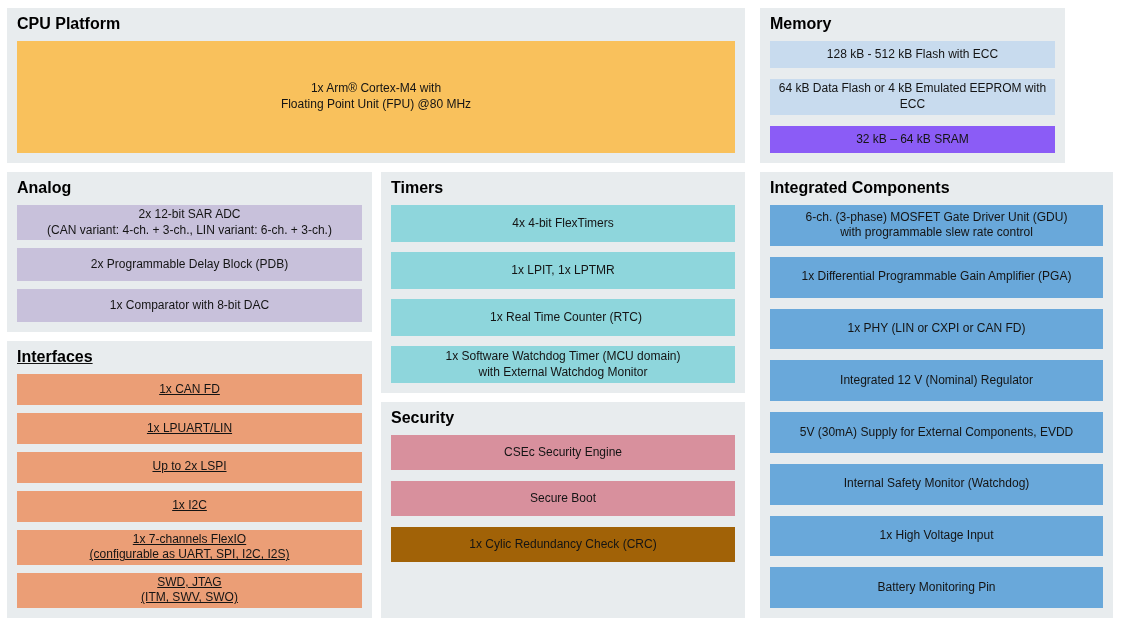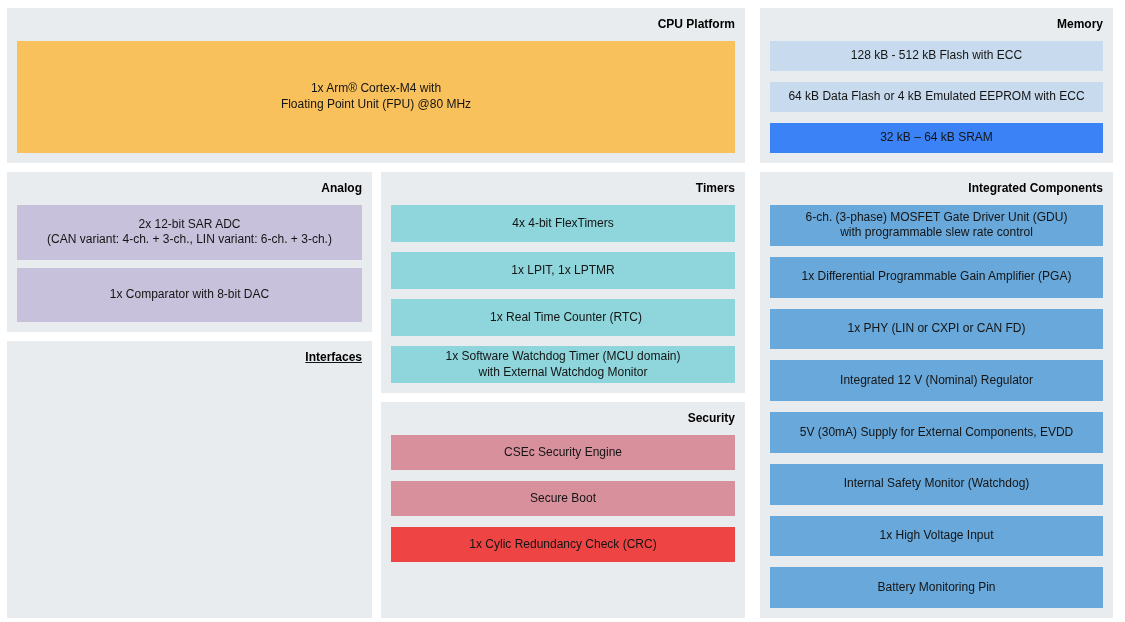--- a/index.html
+++ b/index.html
@@ -23,31 +23,31 @@
   .col-c { width: 353px; }
 
   .panel {
     box-sizing: border-box;
     background: #e8ecee;
     padding: 5px 10px 10px 10px;
     display: flex; flex-direction: column;
     min-height: 0;
   }
   .panel-cpu    { width: 738px; }
-  .panel-memory { width: 353px; }
+  .panel-memory { width: 305px; }
   .panel-analog { height: 160px; flex: 0 0 160px; }
   .panel-interfaces { flex: 1; text-decoration: underline; }
   .panel-timers { height: 221px; flex: 0 0 221px; }
   .panel-security { flex: 1; }
   .panel-integrated { flex: 1; }
 
   .panel-title {
     margin: 0 0 6px 0;
-    font-size: 12px; font-weight: bold;
-    color: #000000; text-align: right;
+    font-size: 16px; font-weight: bold;
+    color: #000000; text-align: left;
     line-height: 22px; flex: 0 0 22px;
   }
   .blocks {
     display: flex; flex-direction: column;
     flex: 1; min-height: 0;
   }
   .blocks .block {
     flex: 1;
     display: flex; align-items: center; justify-content: center;
     text-align: center;
@@ -75,58 +75,69 @@
       <div class="blocks gap-11">
           <div class="block" style="background: rgb(249, 193, 92);">1x Arm® Cortex-M4 with
 Floating Point Unit (FPU) @80 MHz</div>
         </div>
     </section>
     <section class="panel panel-memory" style="background: rgb(232, 236, 238);">
       <h2 class="panel-title" style="color: rgb(0, 0, 0);">Memory</h2>
       <div class="blocks gap-11">
           <div class="block" style="background: rgb(200, 219, 238);">128 kB - 512 kB Flash with ECC</div>
           <div class="block" style="background: rgb(200, 219, 238);">64 kB Data Flash or 4 kB Emulated EEPROM with ECC</div>
-          <div class="block" style="background: #3b82f6;">32 kB – 64 kB SRAM</div>
+          <div class="block" style="background: #8b5cf6;">32 kB – 64 kB SRAM</div>
         </div>
     </section>
   </div>
 
   <div class="bottom-row">
 
     <div class="col col-a">
       <section class="panel panel-analog" style="background: rgb(232, 236, 238);">
         <h2 class="panel-title" style="color: rgb(0, 0, 0);">Analog</h2>
         <div class="blocks gap-8">
             <div class="block" style="background: rgb(200, 193, 219);">2x 12-bit SAR ADC
 (CAN variant: 4-ch. + 3-ch., LIN variant: 6-ch. + 3-ch.)</div>
+            <div class="block" style="background: rgb(200, 193, 219);">2x Programmable Delay Block (PDB)</div>
             <div class="block" style="background: rgb(200, 193, 219);">1x Comparator with 8-bit DAC</div>
           </div>
       </section>
       <section class="panel panel-interfaces" style="background: rgb(232, 236, 238);">
         <h2 class="panel-title" style="color: rgb(0, 0, 0);">Interfaces</h2>
+        <div class="blocks gap-8">
+            <div class="block" style="background: rgb(235, 158, 118);">1x CAN FD</div>
+            <div class="block" style="background: rgb(235, 158, 118);">1x LPUART/LIN</div>
+            <div class="block" style="background: rgb(235, 158, 118);">Up to 2x LSPI</div>
+            <div class="block" style="background: rgb(235, 158, 118);">1x I2C</div>
+            <div class="block" style="background: rgb(235, 158, 118);">1x 7-channels FlexIO
+(configurable as UART, SPI, I2C, I2S)</div>
+            <div class="block" style="background: rgb(235, 158, 118);">SWD, JTAG
+(ITM, SWV, SWO)</div>
+          </div>
       </section>
     </div>
 
     <div class="col col-b">
       <section class="panel panel-timers" style="background: rgb(232, 236, 238);">
         <h2 class="panel-title" style="color: rgb(0, 0, 0);">Timers</h2>
         <div class="blocks gap-10">
             <div class="block" style="background: rgb(142, 214, 220);">4x 4-bit FlexTimers</div>
             <div class="block" style="background: rgb(142, 214, 220);">1x LPIT, 1x LPTMR</div>
             <div class="block" style="background: rgb(142, 214, 220); padding-left: 12px;">1x Real Time Counter (RTC)</div>
             <div class="block" style="background: rgb(142, 214, 220);">1x Software Watchdog Timer (MCU domain)
 with External Watchdog Monitor</div>
           </div>
       </section>
       <section class="panel panel-security" style="background: rgb(232, 236, 238);">
         <h2 class="panel-title" style="color: rgb(0, 0, 0);">Security</h2>
         <div class="blocks gap-11">
             <div class="block" style="background: rgb(216, 144, 157);">CSEc Security Engine</div>
             <div class="block" style="background: rgb(216, 144, 157);">Secure Boot</div>
-            <div class="block" style="background: #ef4444;">1x Cylic Redundancy Check (CRC)</div>
+            <div class="block" style="background: #a16207;">1x Cylic Redundancy Check (CRC)</div>
           </div>
       </section>
     </div>
 
     <section class="panel panel-integrated col-c" style="background: rgb(232, 236, 238);">
       <h2 class="panel-title" style="color: rgb(0, 0, 0);">Integrated Components</h2>
       <div class="blocks gap-11">
           <div class="block" style="background: rgb(105, 168, 218);">6-ch. (3-phase) MOSFET Gate Driver Unit (GDU)
 with programmable slew rate control</div>
           <div class="block" style="background: rgb(105, 168, 218);">1x Differential Programmable Gain Amplifier (PGA)</div>

